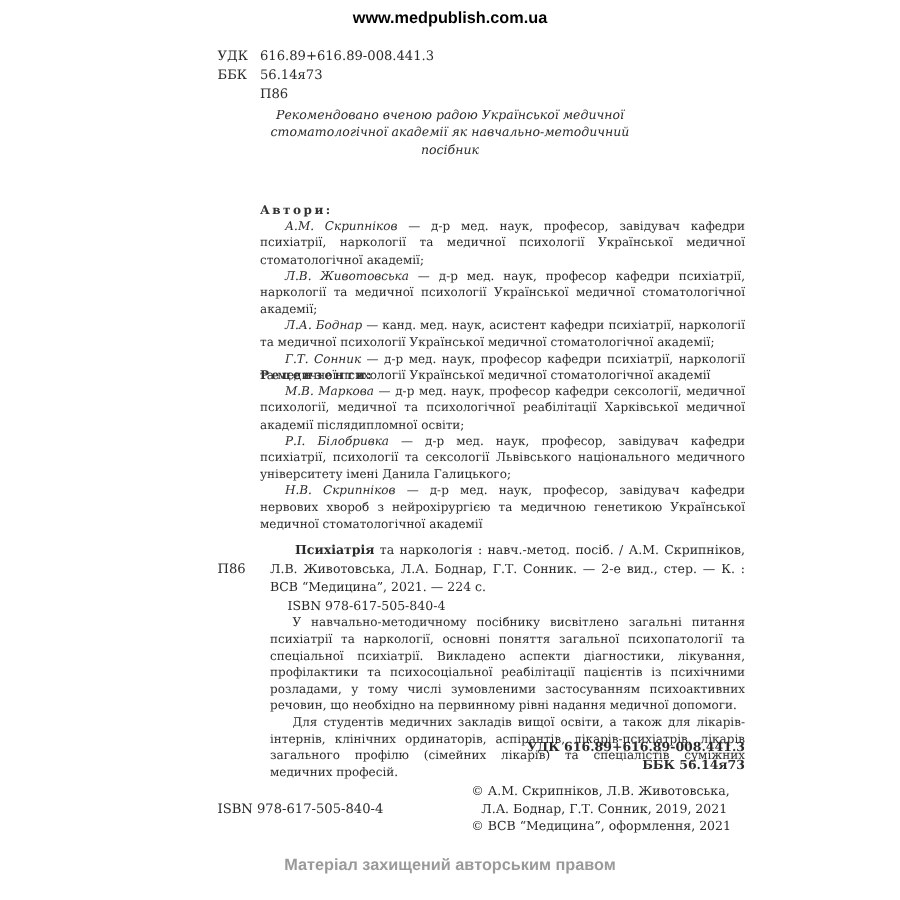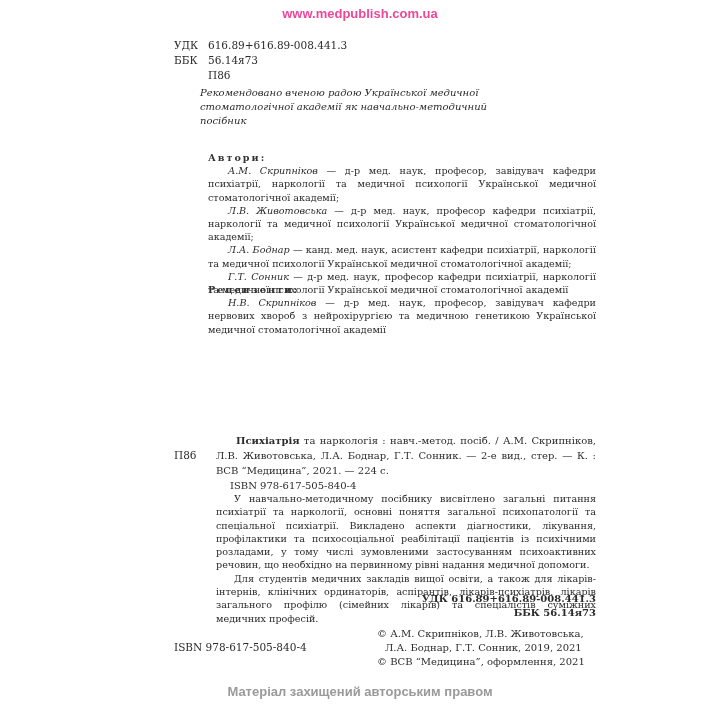--- a/index.html
+++ b/index.html
@@ -2,36 +2,36 @@
 <html><head>
 <meta charset="utf-8">
 <style>
   html, body { margin:0; padding:0; }
   body {
     width:720px; height:720px; background:#ffffff; position:relative; overflow:hidden;
     font-family:"DejaVu Serif", "Liberation Serif", serif; color:#2b2b2b;
   }
   .site-url {
     position:absolute; top:6px; left:0; width:720px; text-align:center;
-    font-family:"Liberation Sans", sans-serif; font-weight:bold; font-size:13px; color:#ec4899;
+    font-family:"Liberation Sans", sans-serif; font-weight:bold; font-size:13px; color:#000000;
   }
   .footer-note {
     position:absolute; top:684px; left:0; width:720px; text-align:center;
     font-family:"Liberation Sans", sans-serif; font-weight:bold; font-size:13px; color:#9a9a9a;
   }
   .classif { position:absolute; left:174px; top:38px; font-size:10.5px; line-height:15px; }
   .classif .row { display:flex; }
   .classif .k { width:34px; }
   .classif .v { }
   .recommend {
-    position:absolute; left:200px; top:86px; width:320px; text-align:left;
+    position:absolute; left:200px; top:86px; width:320px; text-align:center;
     font-style:italic; font-size:10px; line-height:14px;
   }
   .section { position:absolute; left:208px; width:388px; font-size:9.6px; line-height:13.2px; }
-  .section .heading { letter-spacing:2px; font-weight:bold; color:#333; }
+  .section .heading { letter-spacing:2px; font-weight:bold; color:#333;margin-top:11px; }
   .section p { margin:0; text-indent:20px; text-align:justify; }
   .section p i { font-style:italic; }
   .authors { top:151px; }
   .reviewers { top:283px; }
   .catalog {
     position:absolute; left:216px; top:433px; width:380px; font-size:10px; line-height:15px;
   }
   .catalog b { font-weight:bold; }
   .catalog-code { position:absolute; left:174px; top:449px; font-size:10.5px; }
   .annotation { position:absolute; left:216px; top:489px; width:380px; font-size:9.6px; line-height:13.3px; }
@@ -69,20 +69,22 @@
 <div class="section authors">
   <div class="heading">Автори:</div>
   <p><i>А.М. Скрипніков</i><span> — д-р мед. наук, професор, завідувач кафедри психіатрії, наркології та медичної психології Української медичної стоматологічної академії;</span></p>
   <p><i>Л.В. Животовська</i><span> — д-р мед. наук, професор кафедри психіатрії, наркології та медичної психології Української медичної стоматологічної академії;</span></p>
   <p><i>Л.А. Боднар</i><span> — канд. мед. наук, асистент кафедри психіатрії, наркології та медичної психології Української медичної стоматологічної академії;</span></p>
   <p><i>Г.Т. Сонник</i><span> — д-р мед. наук, професор кафедри психіатрії, наркології та медичної психології Української медичної стоматологічної академії</span></p>
 </div>
 
 <div class="section reviewers">
   <div class="heading">Рецензенти:</div>
+  <p><i>М.В. Маркова</i><span> — д-р мед. наук, професор кафедри сексології, медичної психології, медичної та психологічної реабілітації Харківської медичної академії післядипломної освіти;</span></p>
+  <p><i>Р.І. Білобривка</i><span> — д-р мед. наук, професор, завідувач кафедри психіатрії, психології та сексології Львівського національного медичного університету імені Данила Галицького;</span></p>
   <p><i>Н.В. Скрипніков</i><span> — д-р мед. наук, професор, завідувач кафедри нервових хвороб з нейрохірургією та медичною генетикою Української медичної стоматологічної академії</span></p>
 </div>
 
 <div class="catalog-code">П86</div>
 <div class="catalog">
   <div style="text-indent:20px;text-align:justify;"><b>Психіатрія</b><span> та наркологія : навч.-метод. посіб. / А.М. Скрипніков, Л.В. Животовська, Л.А. Боднар, Г.Т. Сонник. — 2-е вид., стер. — К. : ВСВ “Медицина”, 2021. — 224 с.</span></div>
   <div style="padding-left:14px;">ISBN 978-617-505-840-4</div>
 </div>
 
 <div class="annotation" style="top:492px;">

